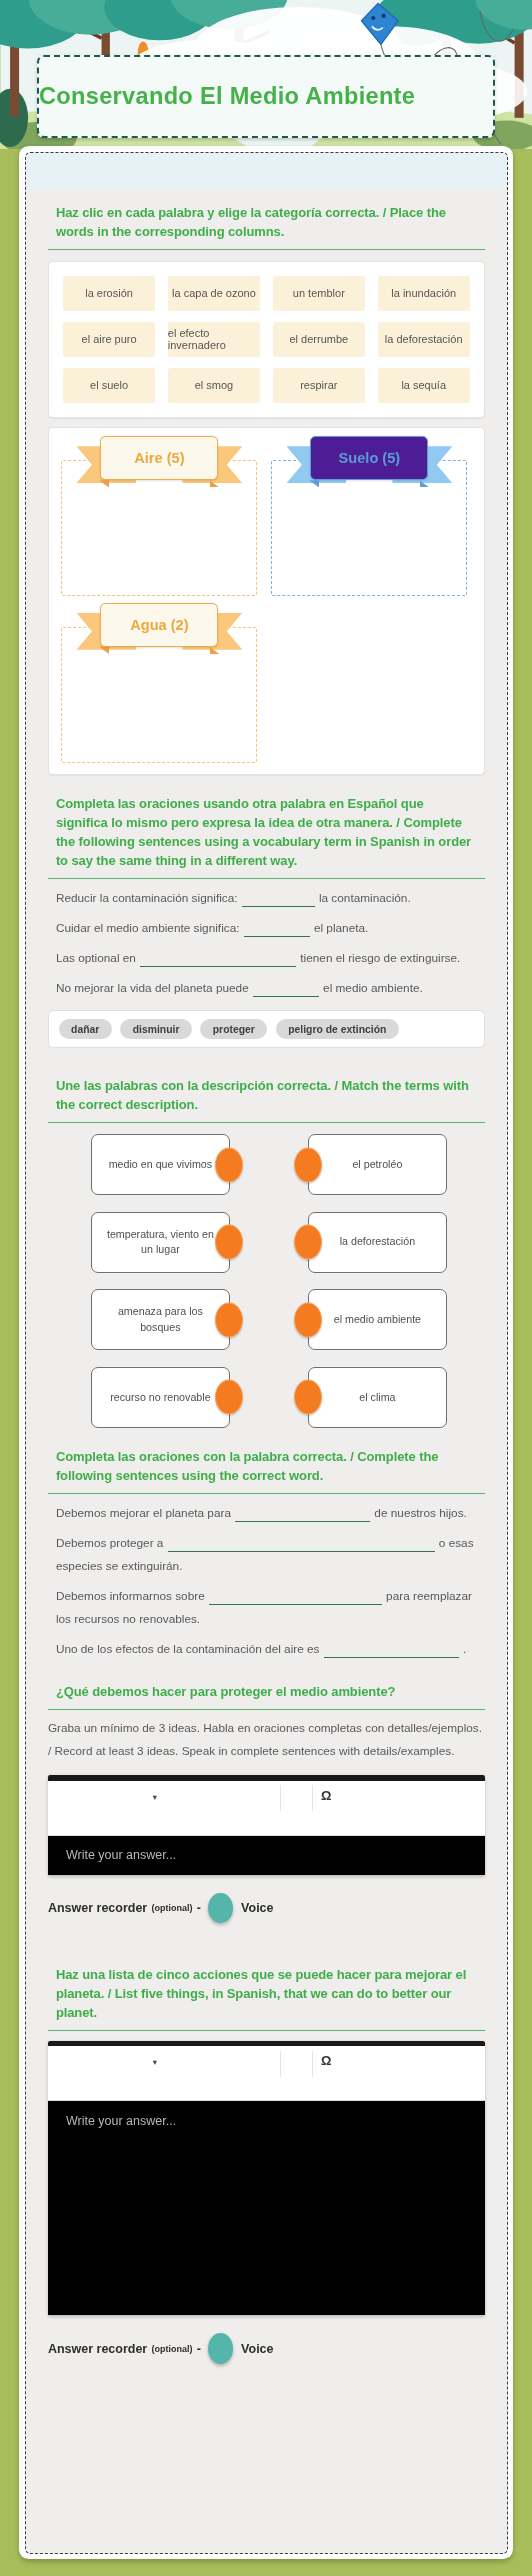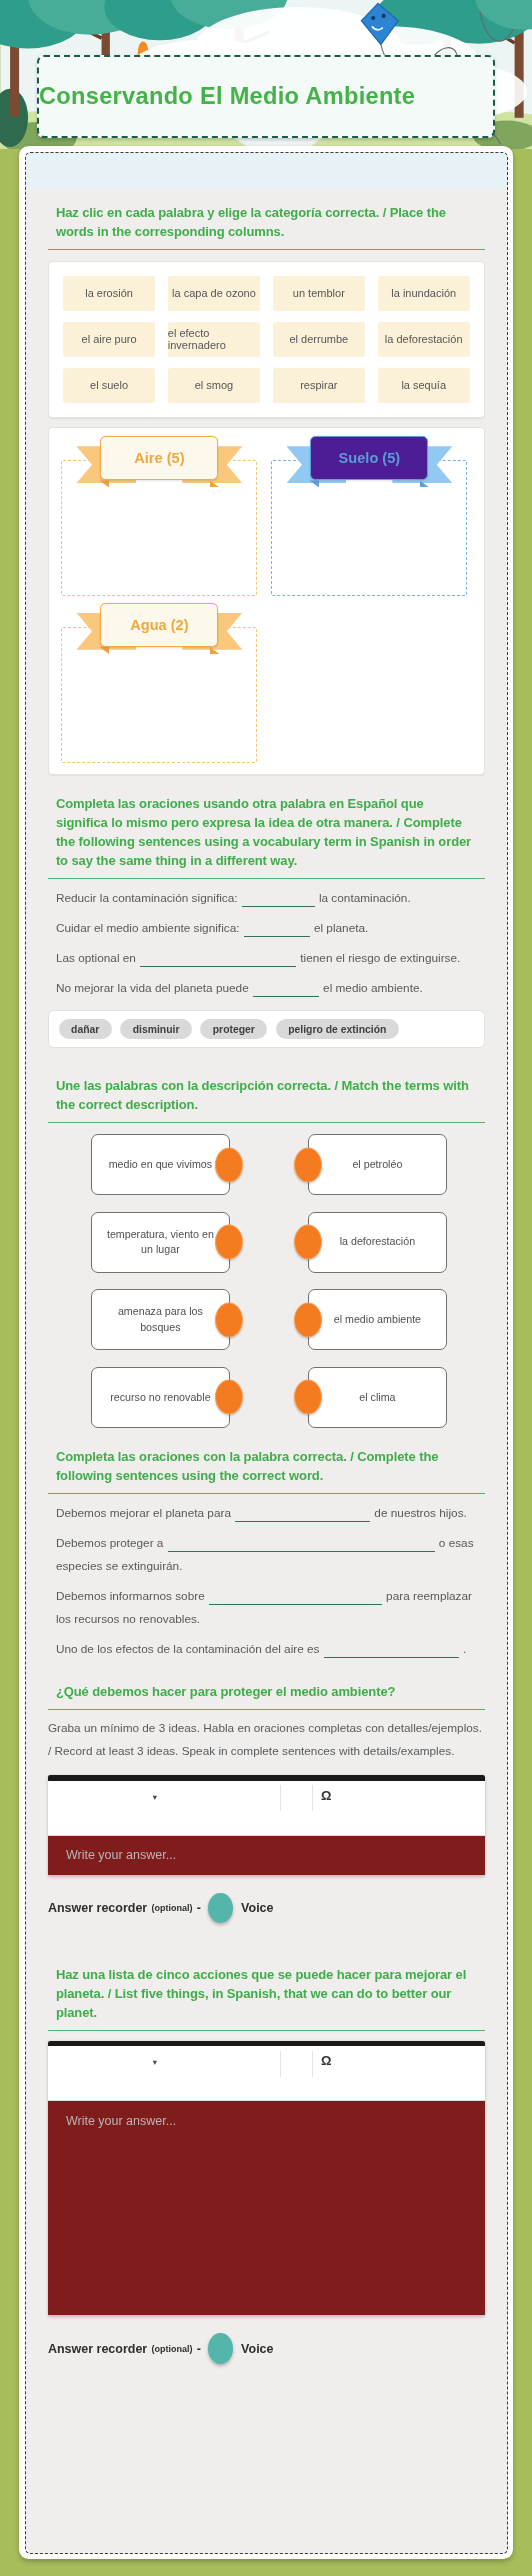--- a/index.html
+++ b/index.html
@@ -63,21 +63,21 @@
     top:50%; transform:translateY(-50%); box-shadow:0 1.4px 2.1px rgba(0,0,0,.18); cursor:pointer; }
   .mcard.l .dot { right:-14.6px; } .mcard.r .dot { left:-14.6px; }
   
   .editor { margin-top:9.7px; background:#fff; border-radius:2.1px; box-shadow:0 1.4px 3.5px rgba(0,0,0,.22); }
   .ed-topbar { height:5.5px; background:#191919; border-radius:2.1px 2.1px 0 0; }
   .ed-toolbar { position:relative; height:54px; background:#fff; }
   .ed-caret { position:absolute; left:24%; top:11px; font-size:8.3px; color:#444; cursor:pointer; }
   .ed-div { position:absolute; top:4.2px; width:0.7px; height:26px; background:#e4e4e4; }
   .d1 { left:53%; } .d2 { left:60.5%; }
   .ed-omega { position:absolute; left:62.5%; top:7px; font-size:13px; font-weight:bold; color:#333; cursor:pointer; }
-  .ed-input { border-top:0.7px solid #dcdcdc; background:#7f1d1d; padding:12.5px 18px; height:40px; cursor:text; }
+  .ed-input { border-top:0.7px solid #dcdcdc; background:#000000; padding:12.5px 18px; height:40px; cursor:text; }
   .editor.big .ed-input { height:215px; }
   .placeholder { color:#b7b7b7; font-size:12.5px; }
   
   .recorder { display:flex; align-items:center; margin-top:18px; }
   .rec-label { font-weight:bold; font-size:12.5px; color:#2e2e2e; }
   .rec-opt { font-weight:bold; font-size:9px; color:#2e2e2e; margin-left:4.2px; }
   .rec-dash { font-weight:bold; font-size:12.5px; color:#2e2e2e; margin-left:4.2px; }
   .rec-btn { width:25px; height:30.5px; border-radius:50%; background:#54b6ab; box-shadow:0 2.1px 3.5px rgba(0,0,0,.25);
     margin-left:7px; cursor:pointer; border:none; }
   .rec-voice { font-weight:bold; font-size:12.5px; color:#2e2e2e; margin-left:8.3px; }

